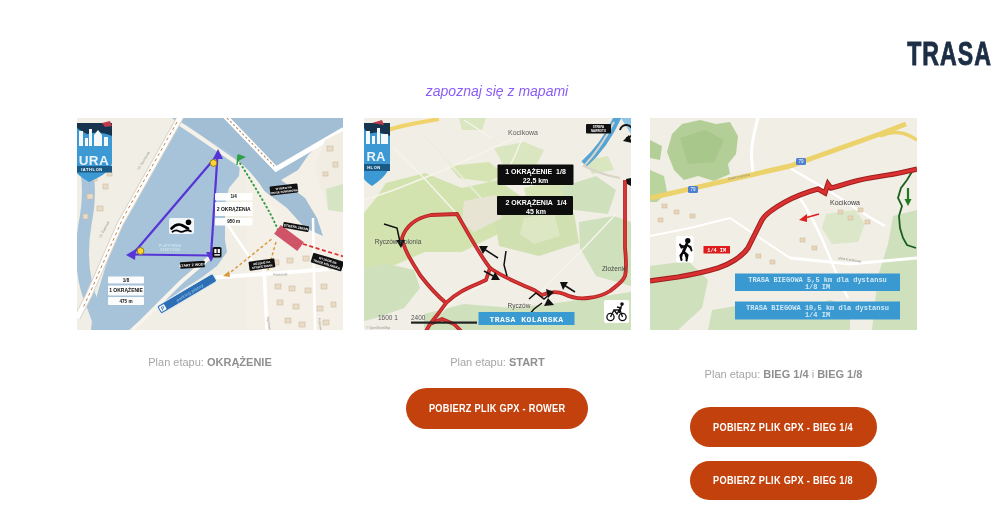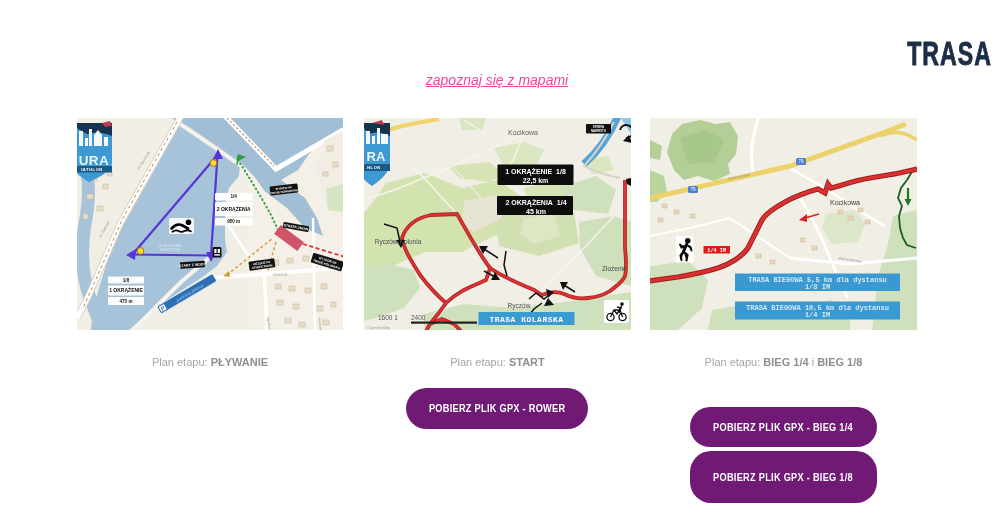--- a/index.html
+++ b/index.html
@@ -1,23 +1,23 @@
 <!DOCTYPE html>
 <html><head>
 <meta charset="utf-8">
 <style>
   html,body{margin:0;padding:0;}
   body{width:999px;height:524px;background:#ffffff;font-family:"Liberation Sans",sans-serif;position:relative;overflow:hidden;}
   .abs{position:absolute;}
   .title{left:16px;top:35px;width:994px;text-align:right;color:#1c2e45;font-weight:bold;font-size:33px;letter-spacing:1.5px;-webkit-text-stroke:0.9px #1c2e45;}
   .title span{display:inline-block;transform:scaleX(0.70);}
-  .subtitle{left:0;top:72px;width:994px;text-align:center;color:#ec4899;font-style:italic;font-size:14px;text-decoration:underline;}
+  .subtitle{left:0;top:83px;width:994px;text-align:center;color:#8b5cf6;font-style:italic;font-size:14px;}
   .cap{top:356px;font-size:11px;color:#a6a6a6;text-align:center;}
   .cap b{color:#8f8f8f;}
-  .btn{background:#701a75;border-radius:21px;color:#fff;font-weight:bold;font-size:10px;text-align:left;letter-spacing:0.3px;display:flex;align-items:center;justify-content:center;}
+  .btn{background:#c2410c;border-radius:21px;color:#fff;font-weight:bold;font-size:10px;text-align:left;letter-spacing:0.3px;display:flex;align-items:center;justify-content:center;}
   .btn span{display:inline-block;transform:scaleX(0.92);}
   svg{display:block;}
 </style>
 </head>
 <body>
 
 <div class="abs title"><span>TRASA</span></div>
 
 <div class="abs subtitle">zapoznaj się z mapami</div>
 
@@ -428,29 +428,29 @@
   <rect x="85" y="155.5" width="165" height="17.5" fill="#3a99d1"></rect>
   <text x="167.5" y="163.5" font-size="7" fill="#cfe9f7" font-weight="bold" text-anchor="middle" font-family="Liberation Mono">TRASA BIEGOWA 5,5 km dla dystansu</text>
   <text x="167.5" y="171" font-size="7" fill="#cfe9f7" font-weight="bold" text-anchor="middle" font-family="Liberation Mono">1/8 IM</text>
 
   <rect x="85" y="183.5" width="165" height="18" fill="#3a99d1"></rect>
   <text x="167.5" y="191.5" font-size="7" fill="#cfe9f7" font-weight="bold" text-anchor="middle" font-family="Liberation Mono">TRASA BIEGOWA 10,5 km dla dystansu</text>
   <text x="167.5" y="199" font-size="7" fill="#cfe9f7" font-weight="bold" text-anchor="middle" font-family="Liberation Mono">1/4 IM</text>
 </svg>
 </div>
 
-<div class="abs cap" style="left:77px;width:266px;">Plan etapu: <b>PŁYWANIE</b></div>
+<div class="abs cap" style="left:77px;width:266px;">Plan etapu: <b>OKRĄŻENIE</b></div>
 
 <div class="abs cap" style="left:364px;width:267px;">Plan etapu: <b>START</b></div>
 
-<div class="abs cap" style="left:650px;width:267px;">Plan etapu: <b>BIEG 1/4</b> i <b>BIEG 1/8</b></div>
+<div class="abs cap" style="left:650px;width:267px;margin-top:12px;">Plan etapu: <b>BIEG 1/4</b> i <b>BIEG 1/8</b></div>
 
 <div class="abs btn" style="left:406px;top:388px;width:182px;height:41px;">
     <span>POBIERZ PLIK GPX - ROWER</span>
   </div>
 
 <div class="abs btn" style="left:690px;top:388px;width:187px;height:40px;margin-top:19px;">
     <span>POBIERZ PLIK GPX - BIEG 1/4</span>
   </div>
 
-<div class="abs btn" style="left:690px;top:451px;width:187px;height:52px;">
+<div class="abs btn" style="left:690px;top:461px;width:187px;height:39px;">
     <span>POBIERZ PLIK GPX - BIEG 1/8</span>
   </div>
 
 </body></html>

